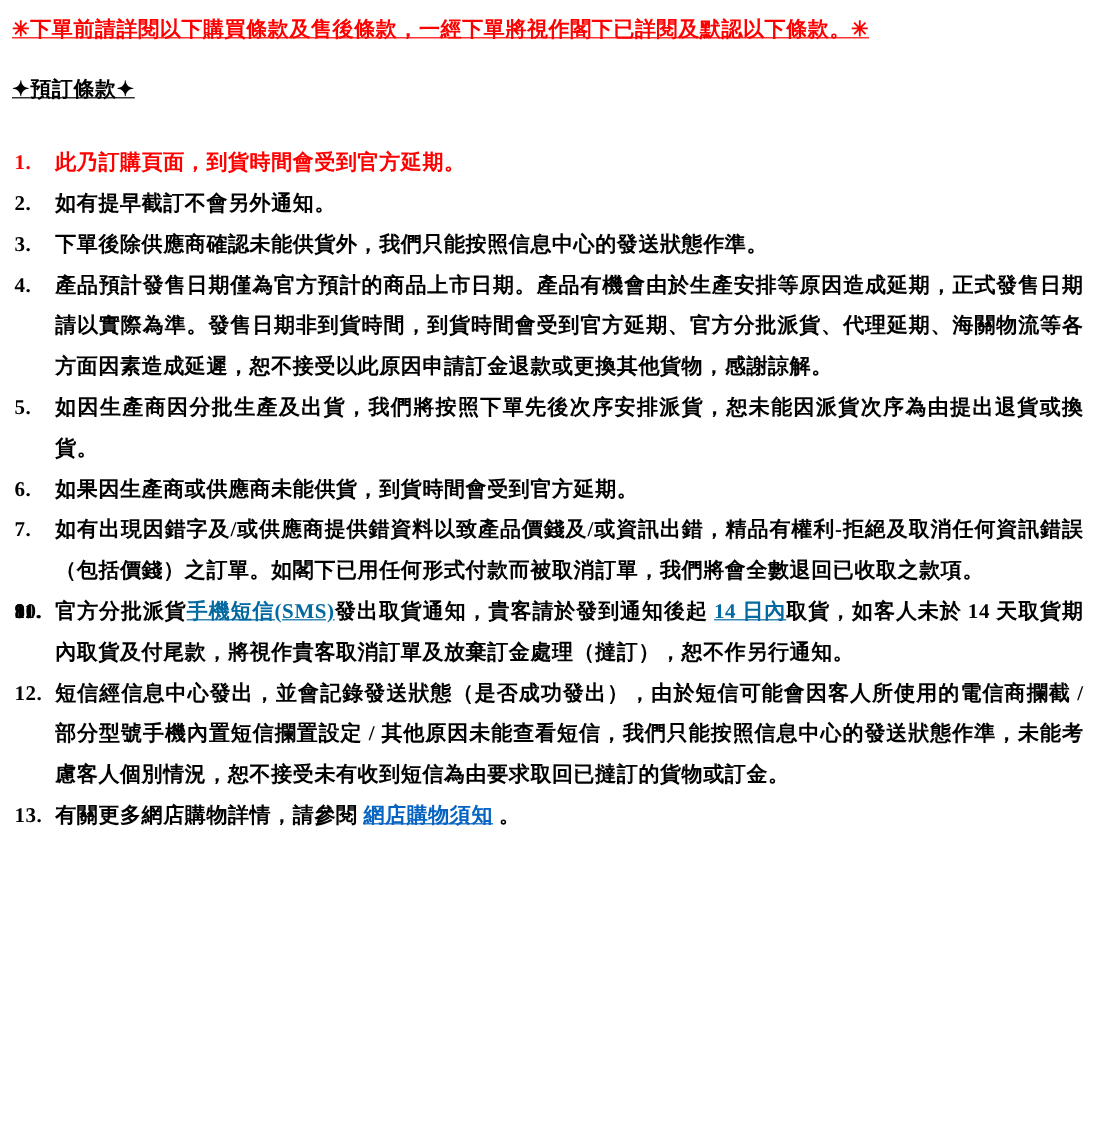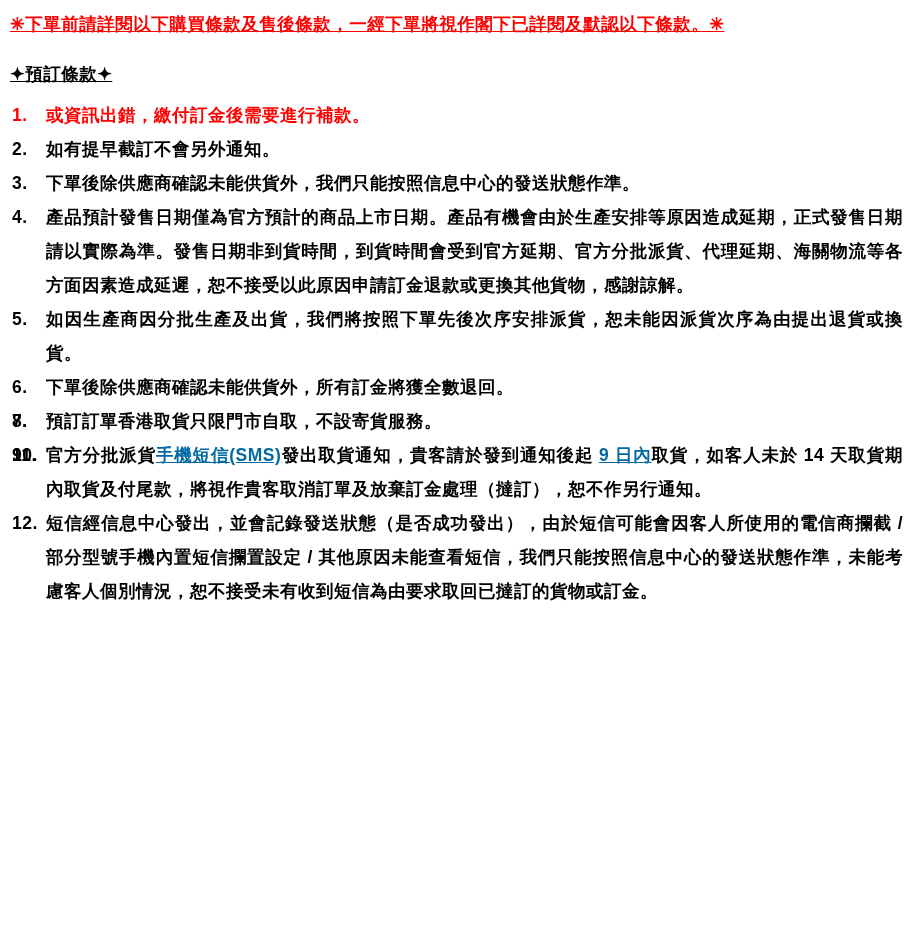--- a/index.html
+++ b/index.html
@@ -1,15 +1,15 @@
 <!DOCTYPE html>
 <html><head>
 <meta charset="utf-8">
 <style>
-  * { margin: 0; padding: 0; box-sizing: border-box; }
+  * { margin: 0; padding: 0; box-sizing: border-box; font-family: Liberation Serif, serif; }
   html, body { background: #ffffff; }
   body {
     width: 913px;
     height: 948px;
     overflow: hidden;
     font-family: "Liberation Sans", sans-serif;
     font-weight: 700;
     color: #000000;
     padding: 12px 10px 0 10px;
   }
@@ -19,21 +19,21 @@
     line-height: 24px;
     text-decoration: underline;
     margin-bottom: 26px;
     letter-spacing: 0.5px;
   }
   .section-title {
     color: #000000;
     font-size: 17.5px;
     line-height: 24px;
     text-decoration: underline;
-    margin-bottom: 12px;
+    margin-bottom: 32px;
     letter-spacing: 0.5px;
   }
   .terms-list { list-style: none; }
   .term {
     position: relative;
     padding-left: 36px;
     font-size: 17.5px;
     line-height: 34px;
     text-align: justify;
     letter-spacing: 0.5px;
@@ -61,21 +61,21 @@
 <div class="page">
 
   <div class="notice">✳下單前請詳閱以下購買條款及售後條款，一經下單將視作閣下已詳閱及默認以下條款。✳</div>
 
   <div class="section-title">✦預訂條款✦</div>
 
   <ol class="terms-list">
 
     <li class="term red">
       <span class="num">1.</span>
-      <span class="body">或資訊出錯，繳付訂金後需要進行補款。</span>
+      <span class="body">此乃訂購頁面，到貨時間會受到官方延期。</span>
     </li>
 
     <li class="term">
       <span class="num">2.</span>
       <span class="body">如有提早截訂不會另外通知。</span>
     </li>
 
     <li class="term">
       <span class="num">3.</span>
       <span class="body">下單後除供應商確認未能供貨外，我們只能按照信息中心的發送狀態作準。</span>
@@ -86,46 +86,50 @@
       <span class="body">產品預計發售日期僅為官方預計的商品上市日期。產品有機會由於生產安排等原因造成延期，正式發售日期請以實際為準。發售日期非到貨時間，到貨時間會受到官方延期、官方分批派貨、代理延期、海關物流等各方面因素造成延遲，恕不接受以此原因申請訂金退款或更換其他貨物，感謝諒解。</span>
     </li>
 
     <li class="term">
       <span class="num">5.</span>
       <span class="body">如因生產商因分批生產及出貨，我們將按照下單先後次序安排派貨，恕未能因派貨次序為由提出退貨或換貨。</span>
     </li>
 
     <li class="term">
       <span class="num">6.</span>
-      <span class="body">下單後除供應商確認未能供貨外，所有訂金將獲全數退回。</span>
+      <span class="body">如果因生產商或供應商未能供貨，到貨時間會受到官方延期。</span>
     </li>
 
     <li class="term">
       <span class="num">7.</span>
+      <span class="body">如有出現因錯字及/或供應商提供錯資料以致產品價錢及/或資訊出錯，精品有權利-拒絕及取消任何資訊錯誤（包括價錢）之訂單。如閣下已用任何形式付款而被取消訂單，我們將會全數退回已收取之款項。</span>
     </li>
 
     <li class="term">
       <span class="num">8.</span>
-      <span class="body">預訂訂單香港取貨只限門市自取，不設寄貨服務。</span>
     </li>
 
     <li class="term">
       <span class="num">9.</span>
     </li>
 
     <li class="term">
       <span class="num">10.</span>
     </li>
 
     <li class="term">
       <span class="num">11.</span>
-      <span class="body"><span>官方分批派貨</span><span class="hl-red">手機短信(SMS)</span><span>發出取貨通知，貴客請於發到通知後起 </span><span class="hl-red">9 日內</span><span>取貨，如客人未於 14 天取貨期內取貨及付尾款，將視作貴客取消訂單及放棄訂金處理（撻訂），恕不作另行通知。</span></span>
+      <span class="body"><span>官方分批派貨</span><span class="hl-red">手機短信(SMS)</span><span>發出取貨通知，貴客請於發到通知後起 </span><span class="hl-red">14 日內</span><span>取貨，如客人未於 14 天取貨期內取貨及付尾款，將視作貴客取消訂單及放棄訂金處理（撻訂），恕不作另行通知。</span></span>
     </li>
 
     <li class="term">
       <span class="num">12.</span>
       <span class="body">短信經信息中心發出，並會記錄發送狀態（是否成功發出），由於短信可能會因客人所使用的電信商攔截 / 部分型號手機內置短信攔置設定 / 其他原因未能查看短信，我們只能按照信息中心的發送狀態作準，未能考慮客人個別情況，恕不接受未有收到短信為由要求取回已撻訂的貨物或訂金。</span>
     </li>
 
+    <li class="term">
+      <span class="num">13.</span>
+      <span class="body"><span>有關更多網店購物詳情，請參閱 </span><span class="link">網店購物須知</span><span> 。</span></span>
+    </li>
 
   </ol>
 
 </div>
 
 </body></html>

